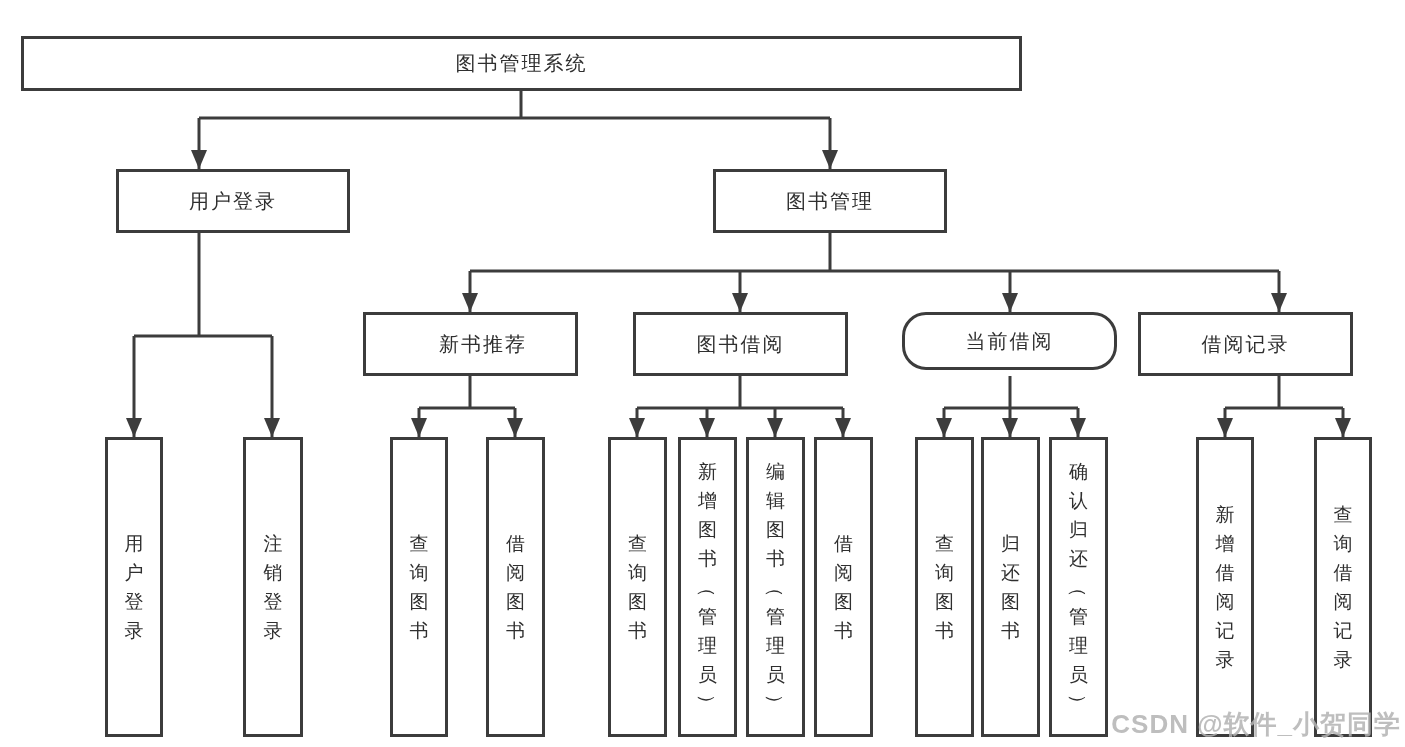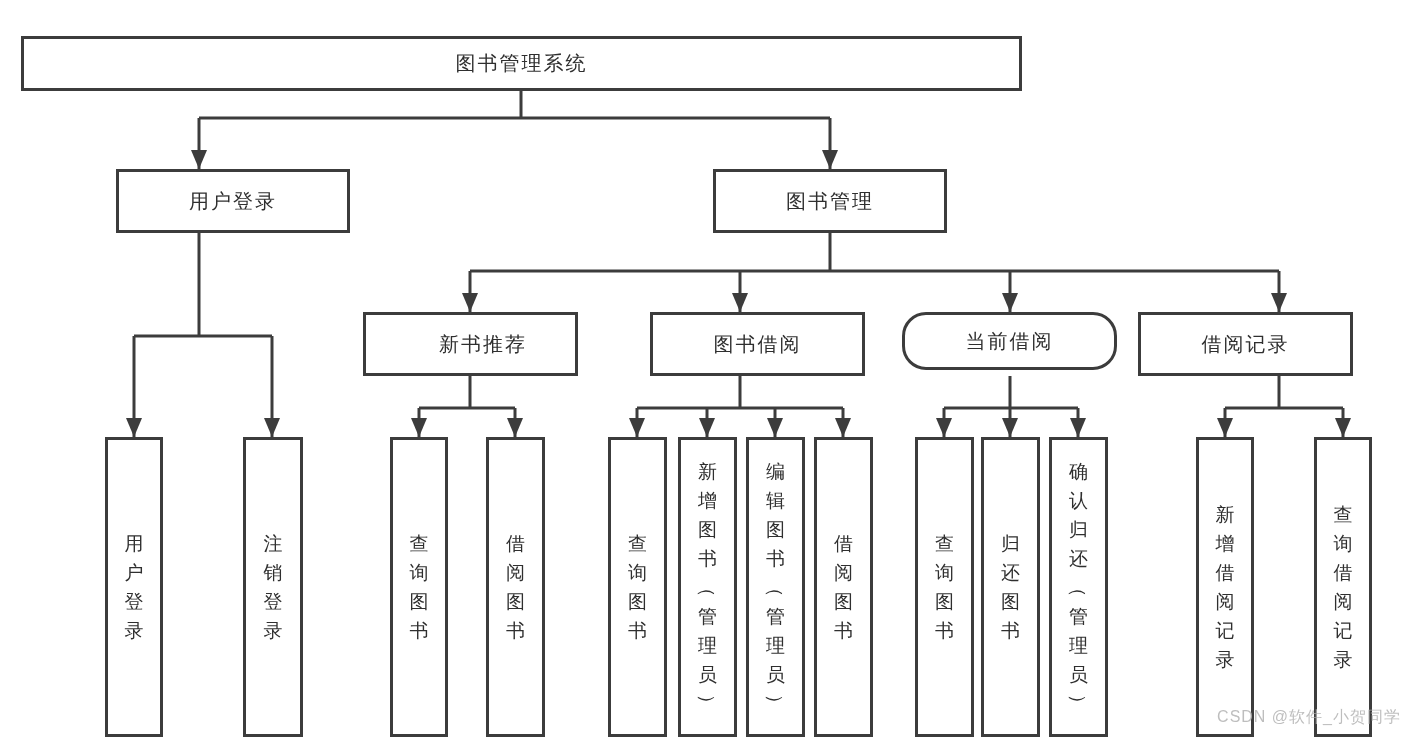--- a/index.html
+++ b/index.html
@@ -41,26 +41,27 @@
     display: block;
     line-height: 29px;
     height: 29px;
     text-align: center;
   }
   .vchar.rot { transform: rotate(90deg); }
   .watermark {
     position: absolute;
     right: 4px;
     top: 707px;
-    font-size: 16px;
+    font-size: 26px;
     letter-spacing: 1px;
     color: #b3b3b3;
     opacity: 0.85;
     z-index: 5;
     white-space: nowrap;
+    font-weight: bold;
   }
 </style>
 </head>
 <body>
 
 <div class="stage">
 
   <svg class="connectors" viewBox="0 0 1405 747" xmlns="http://www.w3.org/2000/svg">
     <defs>
       <marker id="arrow" markerUnits="userSpaceOnUse" markerWidth="23" markerHeight="18" viewBox="0 0 23 18" refX="21" refY="9" orient="auto">
@@ -101,21 +102,21 @@
     <path d="M1225 408 V437" fill="none" stroke="#3c3c3c" stroke-width="3" marker-end="url(#arrow)"></path>
     <path d="M1343 408 V437" fill="none" stroke="#3c3c3c" stroke-width="3" marker-end="url(#arrow)"></path>
   </svg>
 
   <div class="node hbox" style="left:21px; top:8px; width:1001px; height:55px;margin-top:28px;">图书管理系统</div>
 
   <div class="node hbox" style="left:82px; top:169px; width:234px; height:64px;margin-left:34px;">用户登录</div>
   <div class="node hbox" style="left:713px; top:169px; width:234px; height:64px;">图书管理</div>
 
   <div class="node hbox" style="left:363px; top:312px; width:215px; height:64px;padding-left:25px;">新书推荐</div>
-  <div class="node hbox" style="left:633px; top:312px; width:215px; height:64px;margin-left:17px;">图书借阅</div>
+  <div class="node hbox" style="left:633px; top:312px; width:215px; height:64px;">图书借阅</div>
   <div class="node hbox" style="left:902px; top:312px; width:215px; height:58px;border-radius:24px;">当前借阅</div>
   <div class="node hbox" style="left:1138px; top:312px; width:215px; height:64px;">借阅记录</div>
 
   <div class="node vbox" style="left:105px; top:437px; width:58px; height:300px;">
       <span class="vchar">用</span>
       <span class="vchar">户</span>
       <span class="vchar">登</span>
       <span class="vchar">录</span>
     </div>
   <div class="node vbox" style="left:243px; top:437px; width:60px; height:300px;">

